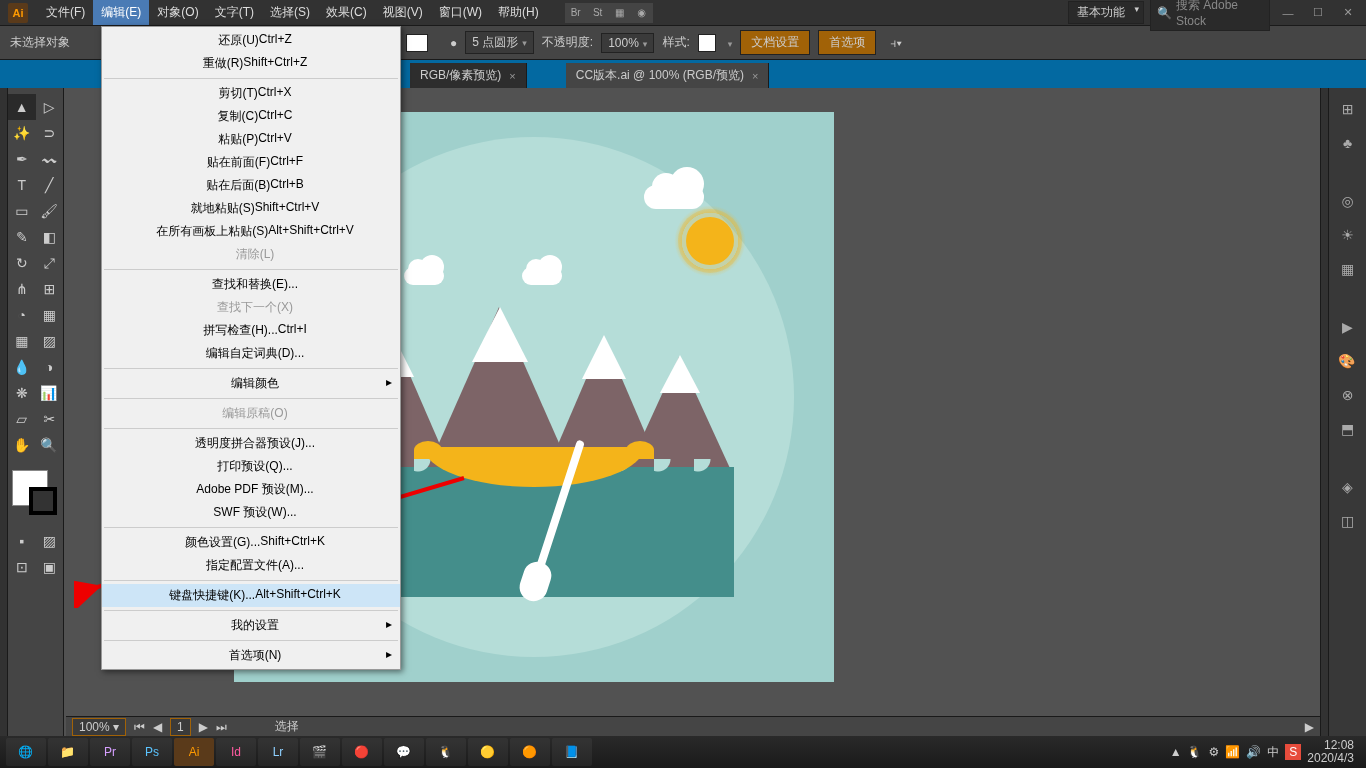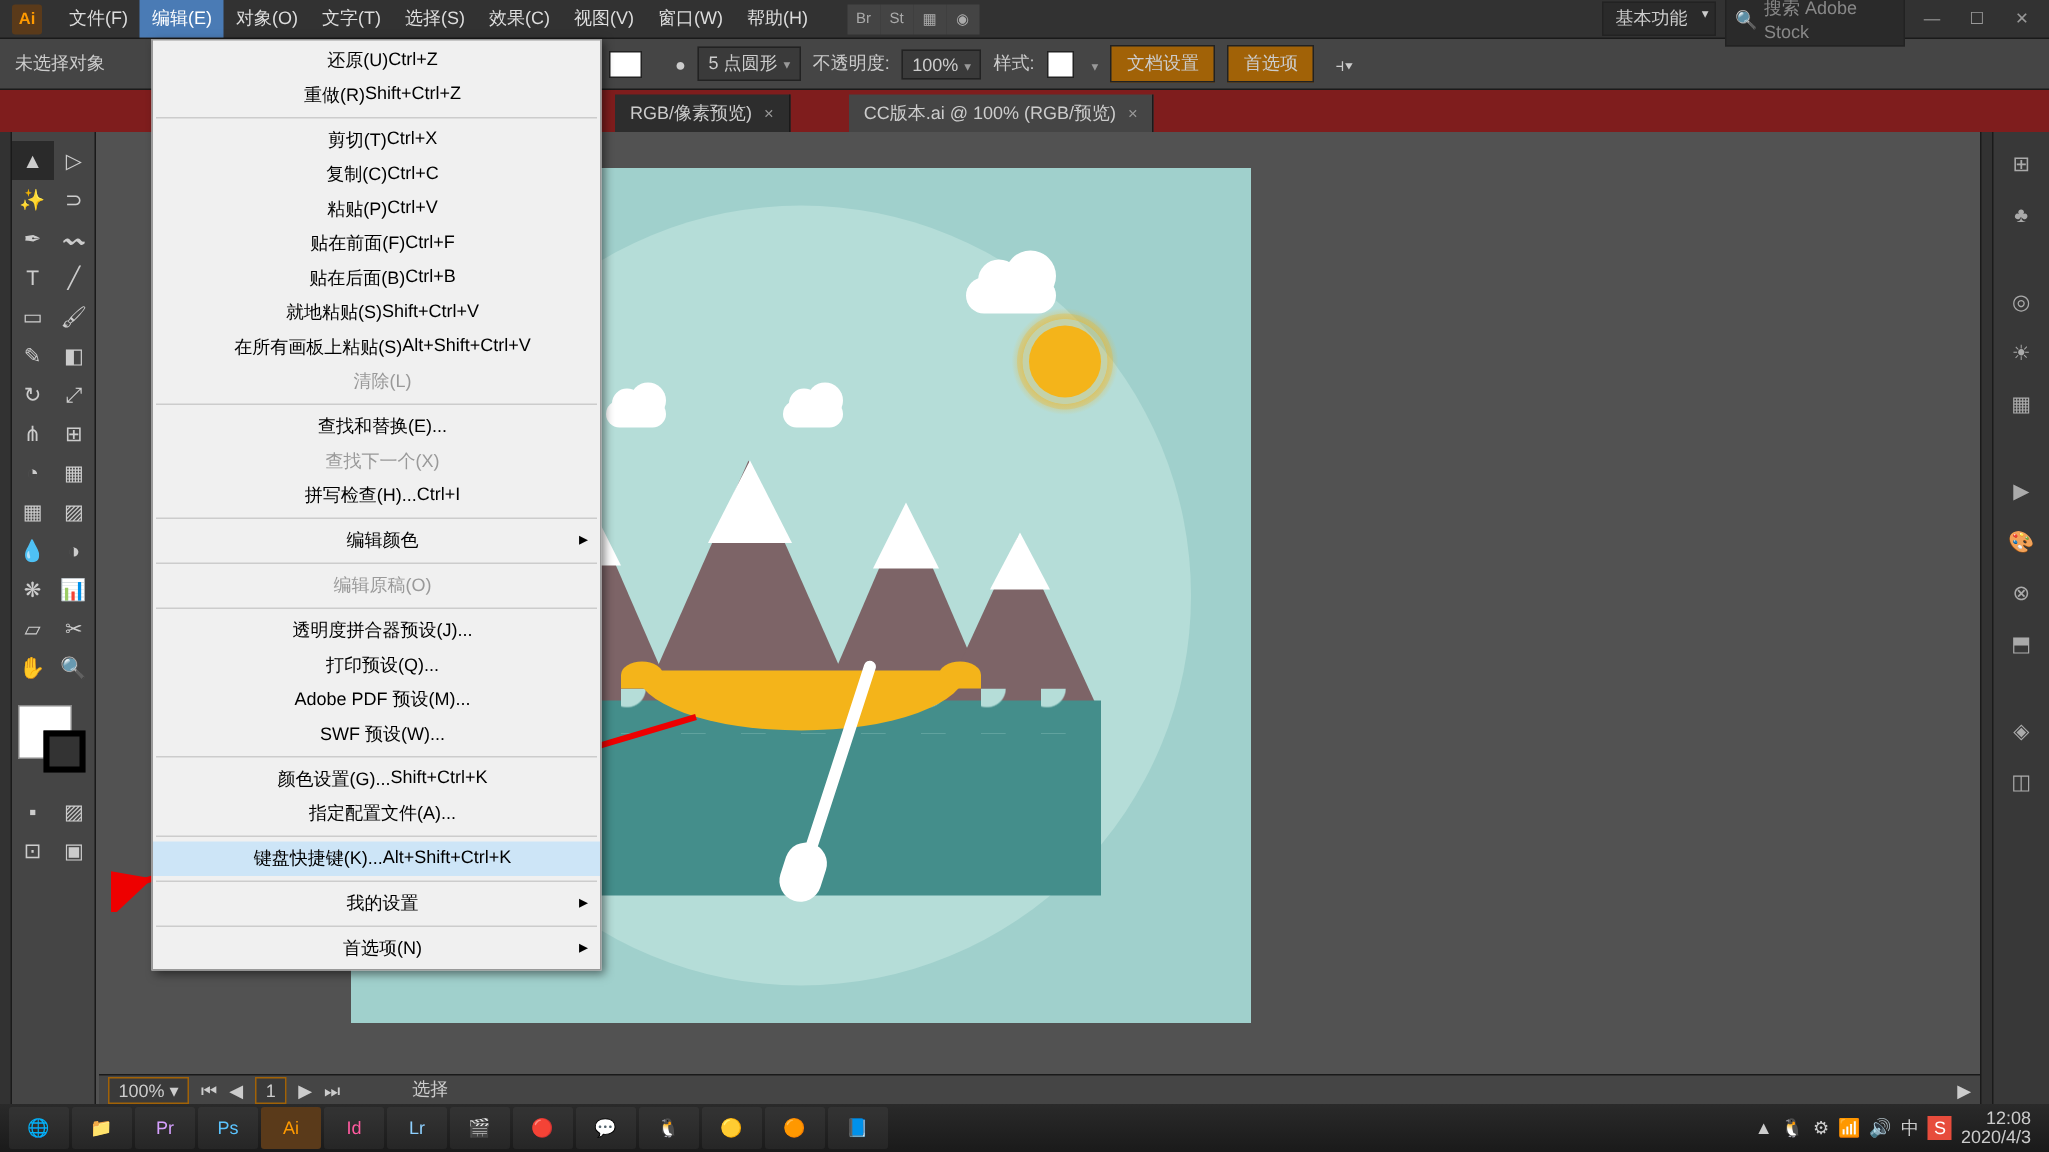--- a/index.html
+++ b/index.html
@@ -16,21 +16,21 @@
 .search-stock { background: #2a2a2a; border: 1px solid #222; padding: 2px 6px; color: #888; width: 120px; display: flex; align-items: center; gap: 4px; }
 .win-btn { width: 24px; height: 18px; display: flex; align-items: center; justify-content: center; color: #999; font-size: 11px; }
 
 .controlbar { height: 34px; background: #454545; display: flex; align-items: center; padding: 0 10px; gap: 8px; border-bottom: 1px solid #1a1a1a; color: #ccc; }
 .cb-label { color: #ccc; }
 .cb-field { background: #3a3a3a; border: 1px solid #222; padding: 2px 6px; color: #ccc; position: relative; }
 .cb-drop::after { content: "▾"; margin-left: 4px; font-size: 9px; color: #999; }
 .cb-btn { background: #a16207; border: 1px solid #222; padding: 3px 10px; color: #ccc; }
 .color-sw { width: 22px; height: 18px; border: 1px solid #222; }
 
-.tabbar { height: 28px; background: #7f1d1d; display: flex; align-items: flex-end; padding-left: 410px; }
+.tabbar { height: 28px; background: #0369a1; display: flex; align-items: flex-end; padding-left: 410px; }
 .doc-tab { background: #2d2d2d; padding: 4px 10px; color: #ccc; border-right: 1px solid #1a1a1a; display: flex; align-items: center; gap: 8px; }
 .doc-tab.active { background: #454545; margin-left: 39px; }
 .tab-close { color: #999; font-size: 11px; }
 
 .main { position: absolute; top: 88px; left: 0; right: 0; bottom: 32px; display: flex; }
 
 .left-strip { width: 8px; background: #323232; border-right: 1px solid #1a1a1a; }
 .toolbox { width: 56px; background: #454545; display: flex; flex-direction: column; padding-top: 6px; border-right: 1px solid #1a1a1a; }
 .tool-row { display: flex; }
 .tool { width: 28px; height: 26px; display: flex; align-items: center; justify-content: center; color: #ccc; font-size: 14px; }
@@ -326,20 +326,23 @@
     <div class="dd-sep"></div>
     <div class="dd-item">
       <span>查找和替换(E)...</span>
     </div>
     <div class="dd-item disabled">
       <span>查找下一个(X)</span>
     </div>
     <div class="dd-item">
       <span>拼写检查(H)...</span>
       <span>Ctrl+I</span>
+    </div>
+    <div class="dd-item">
+      <span>编辑自定词典(D)...</span>
     </div>
     <div class="dd-sep"></div>
     <div class="dd-item submenu">
       <span>编辑颜色</span>
     </div>
     <div class="dd-sep"></div>
     <div class="dd-item disabled">
       <span>编辑原稿(O)</span>
     </div>
     <div class="dd-sep"></div>

